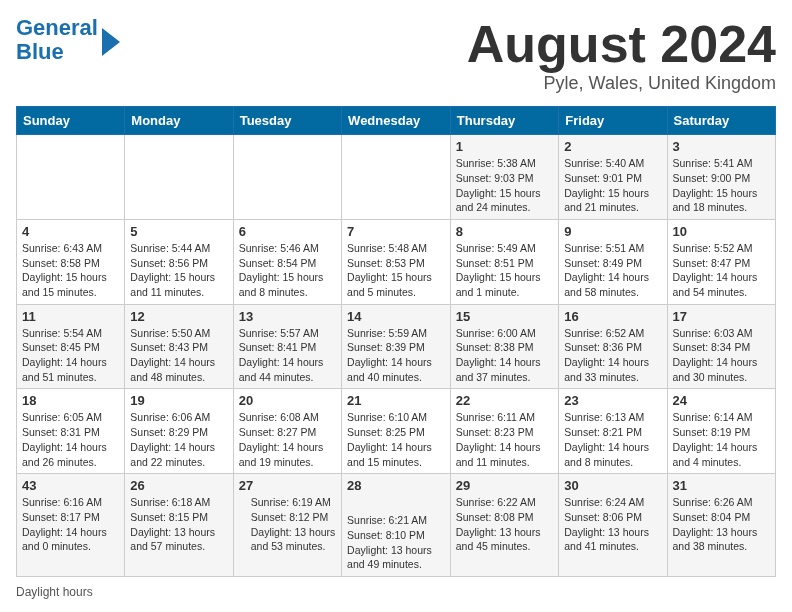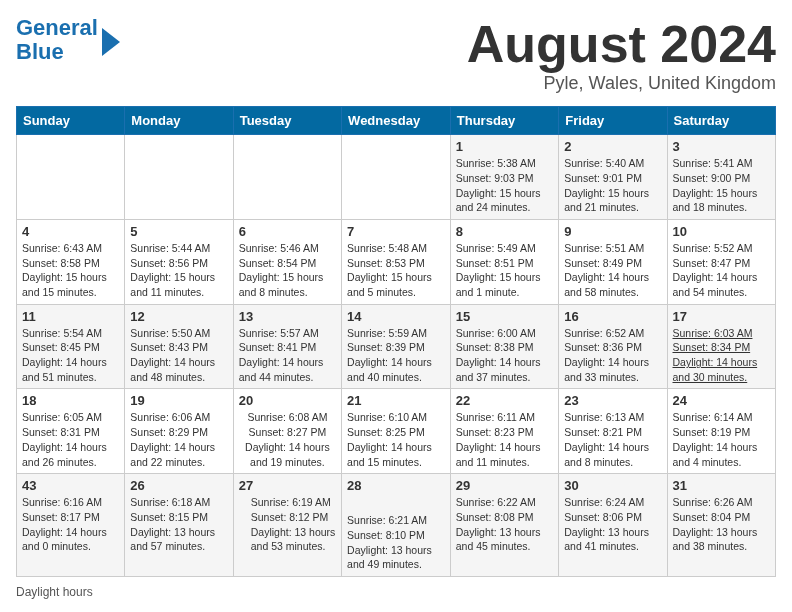--- a/index.html
+++ b/index.html
@@ -233,41 +233,41 @@
 Daylight: 14 hours and 37 minutes.</div>
         </td>
         <td>
           <span class="day-number">16</span>
           <div class="day-info" style="white-space: pre-line;">Sunrise: 6:52 AM
 Sunset: 8:36 PM
 Daylight: 14 hours and 33 minutes.</div>
         </td>
         <td>
           <span class="day-number">17</span>
-          <div class="day-info" style="white-space: pre-line; text-decoration: underline;">Sunrise: 6:03 AM
+          <div class="day-info" style="white-space: pre-line;">Sunrise: 6:03 AM
 Sunset: 8:34 PM
 Daylight: 14 hours and 30 minutes.</div>
         </td>
       </tr>
       <tr>
         <td>
           <span class="day-number">18</span>
           <div class="day-info" style="white-space: pre-line;">Sunrise: 6:05 AM
 Sunset: 8:31 PM
 Daylight: 14 hours and 26 minutes.</div>
         </td>
         <td>
           <span class="day-number">19</span>
           <div class="day-info" style="white-space: pre-line;">Sunrise: 6:06 AM
 Sunset: 8:29 PM
 Daylight: 14 hours and 22 minutes.</div>
         </td>
         <td>
           <span class="day-number">20</span>
-          <div class="day-info" style="white-space: pre-line; text-align: center;">Sunrise: 6:08 AM
+          <div class="day-info" style="white-space: pre-line;">Sunrise: 6:08 AM
 Sunset: 8:27 PM
 Daylight: 14 hours and 19 minutes.</div>
         </td>
         <td>
           <span class="day-number">21</span>
           <div class="day-info" style="white-space: pre-line;">Sunrise: 6:10 AM
 Sunset: 8:25 PM
 Daylight: 14 hours and 15 minutes.</div>
         </td>
         <td>

